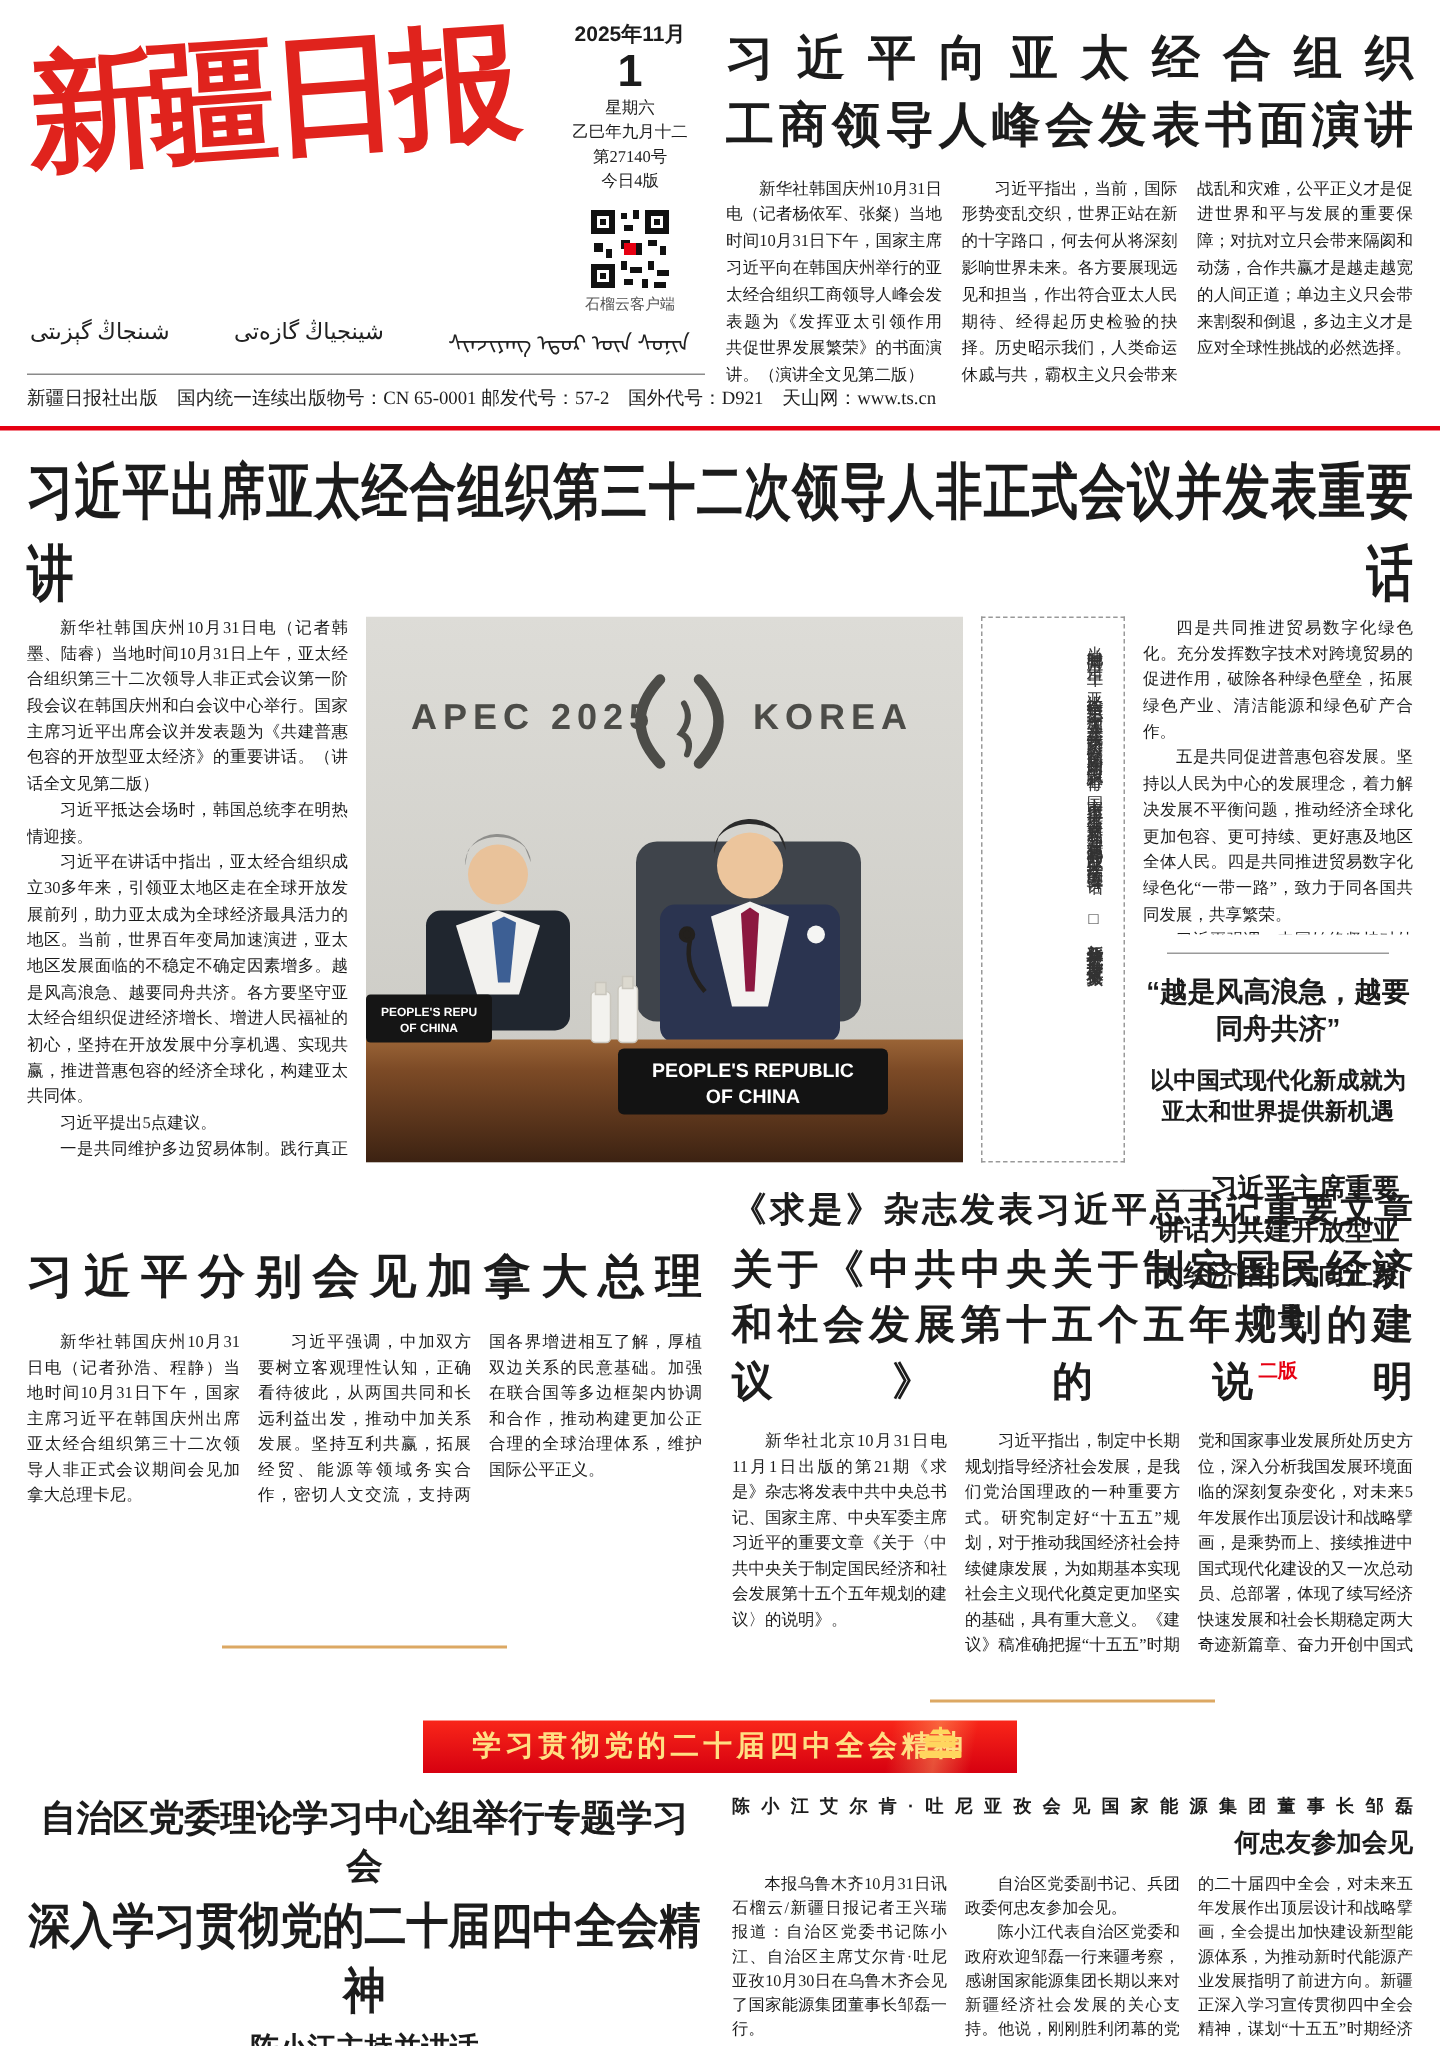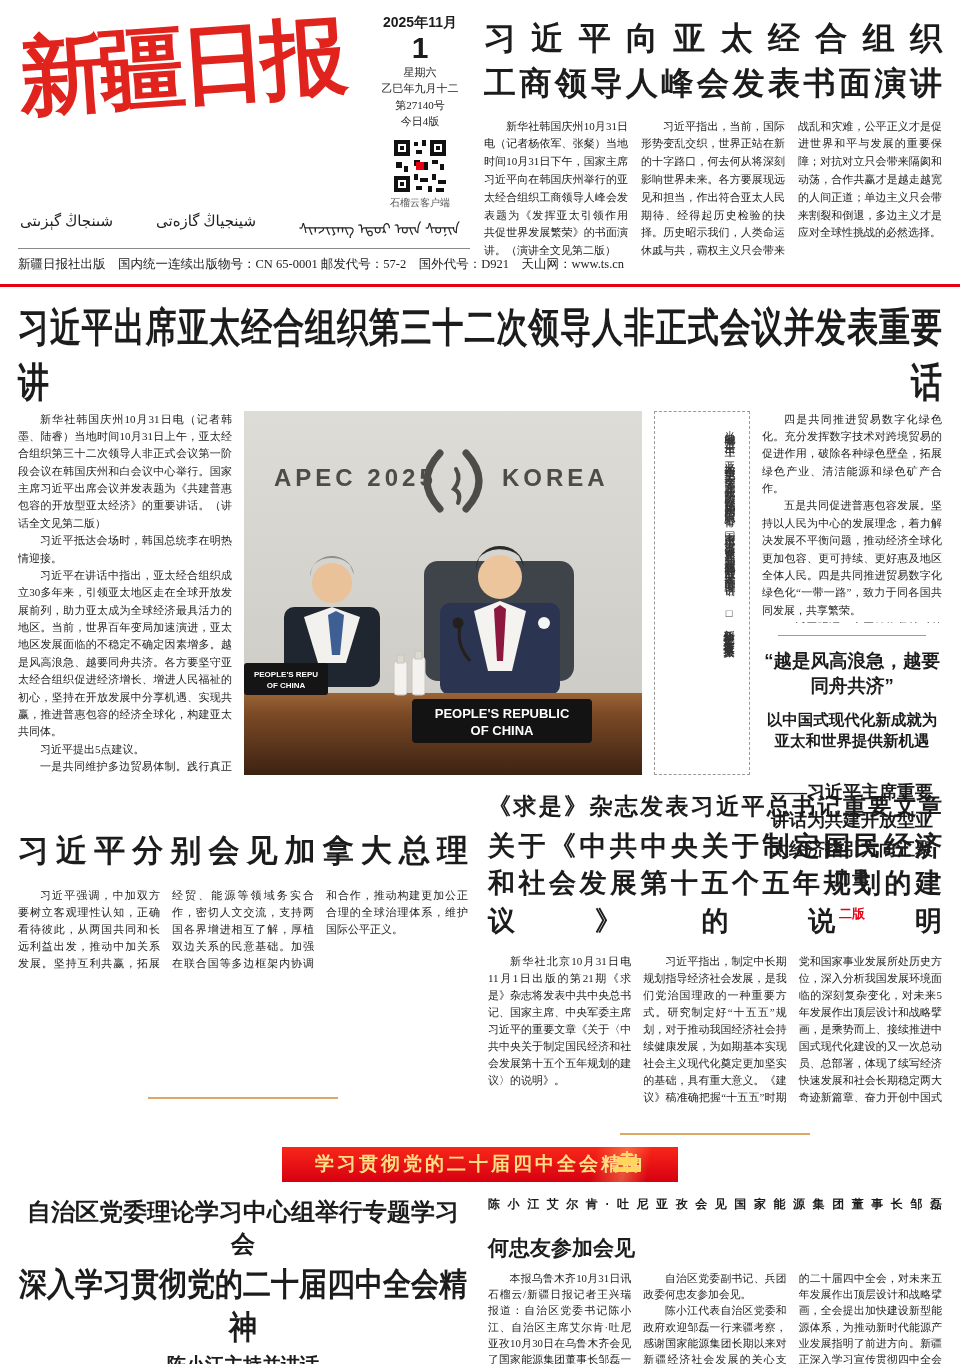--- a/index.html
+++ b/index.html
@@ -84,21 +84,21 @@
 
   
   .bottom { display:flex; gap:20px; padding:10px 18px 0; }
   .b-left { width:450px; flex:none; }
   .bl-kicker { font-family:"Liberation Sans",sans-serif; font-weight:bold; font-size:24px; text-align:center; }
   .bl-h { font-family:"DejaVu Serif",serif; font-weight:bold; font-size:28px; text-align:center; margin-top:8px; transform:scaleY(1.15); }
   .bl-sub { font-family:"Liberation Sans",sans-serif; font-weight:bold; font-size:19px; text-align:center; margin-top:8px; }
   .bl-body { margin-top:12px; column-count:3; column-gap:12px; font-size:10.8px; line-height:1.5; text-align:justify; height:162px; overflow:hidden; }
   .b-right { flex:1; }
   .en-h { font-family:"Liberation Sans",sans-serif; font-weight:900; font-size:12px; }
-  .en-sub { font-family:"Liberation Sans",sans-serif; font-weight:bold; font-size:21px; text-align:left; margin-top:21px; }
+  .en-sub { font-family:"Liberation Sans",sans-serif; font-weight:bold; font-size:17px; text-align:right; margin-top:4px; }
   .en-body { margin-top:8px; column-count:3; column-gap:12px; font-size:10.8px; line-height:1.5; text-align:justify; height:128px; overflow:hidden; }
 </style>
 </head>
 <body>
 
 <div class="page">
 
   <div class="top-zone">
     <div class="mast">
       <div class="brand-row">
@@ -272,20 +272,21 @@
       </div>
     </div>
   </section>
 
   <section class="mid">
     <article class="mid-left">
       <div class="ml-h">
         <div class="jline">习近平分别会见加拿大总理</div>
       </div>
       <div class="ml-body">
+          <p>新华社韩国庆州10月31日电（记者孙浩、程静）当地时间10月31日下午，国家主席习近平在韩国庆州出席亚太经合组织第三十二次领导人非正式会议期间会见加拿大总理卡尼。</p>
           <p>习近平强调，中加双方要树立客观理性认知，正确看待彼此，从两国共同和长远利益出发，推动中加关系发展。坚持互利共赢，拓展经贸、能源等领域务实合作，密切人文交流，支持两国各界增进相互了解，厚植双边关系的民意基础。加强在联合国等多边框架内协调和合作，推动构建更加公正合理的全球治理体系，维护国际公平正义。</p>
         </div>
       <hr class="sep-gold">
     </article>
 
     <article class="mid-right">
       <div class="qs-kicker jline">《求是》杂志发表习近平总书记重要文章</div>
       <div class="qs-h">
         <div class="jline">关于《中共中央关于制定国民经济</div>
         <div class="jline">和社会发展第十五个五年规划的建议》的说明</div>

